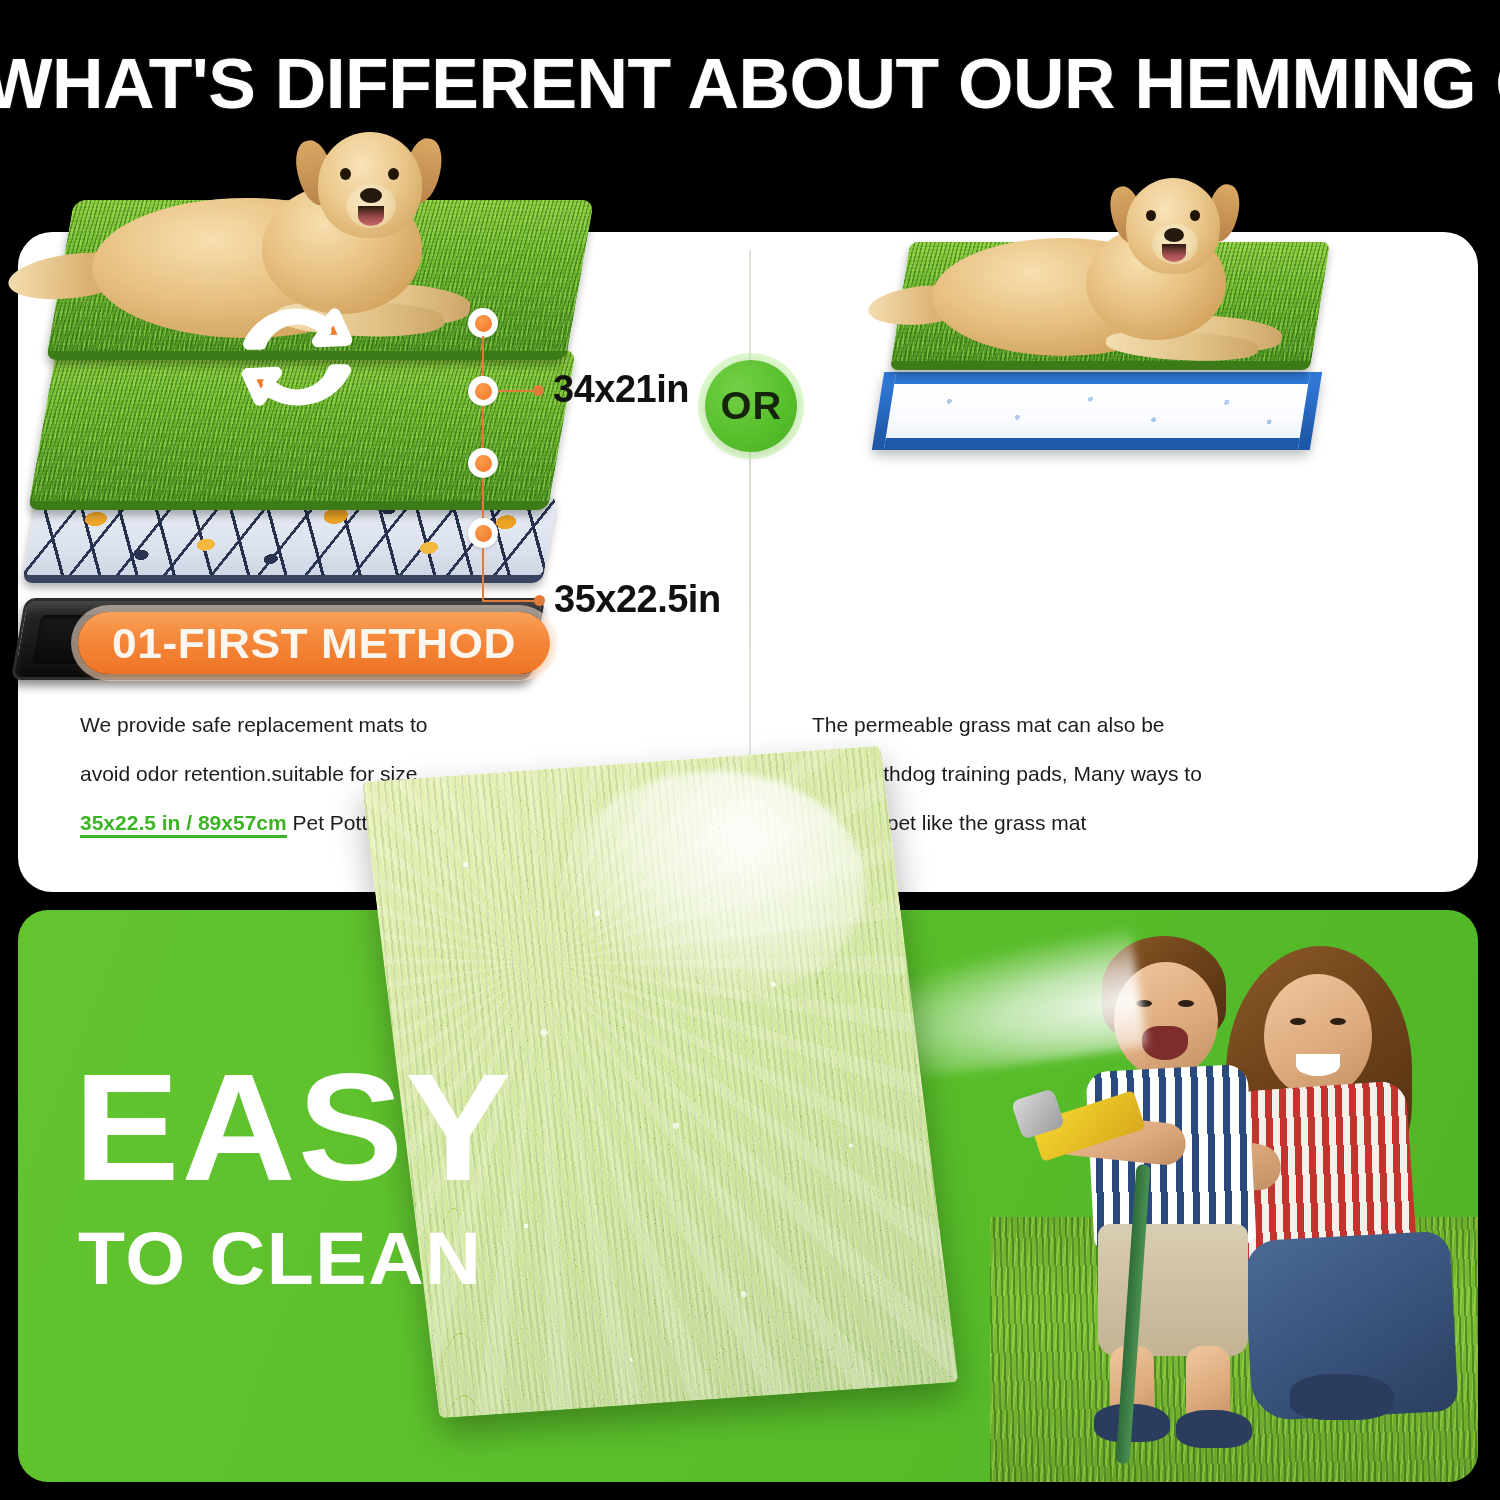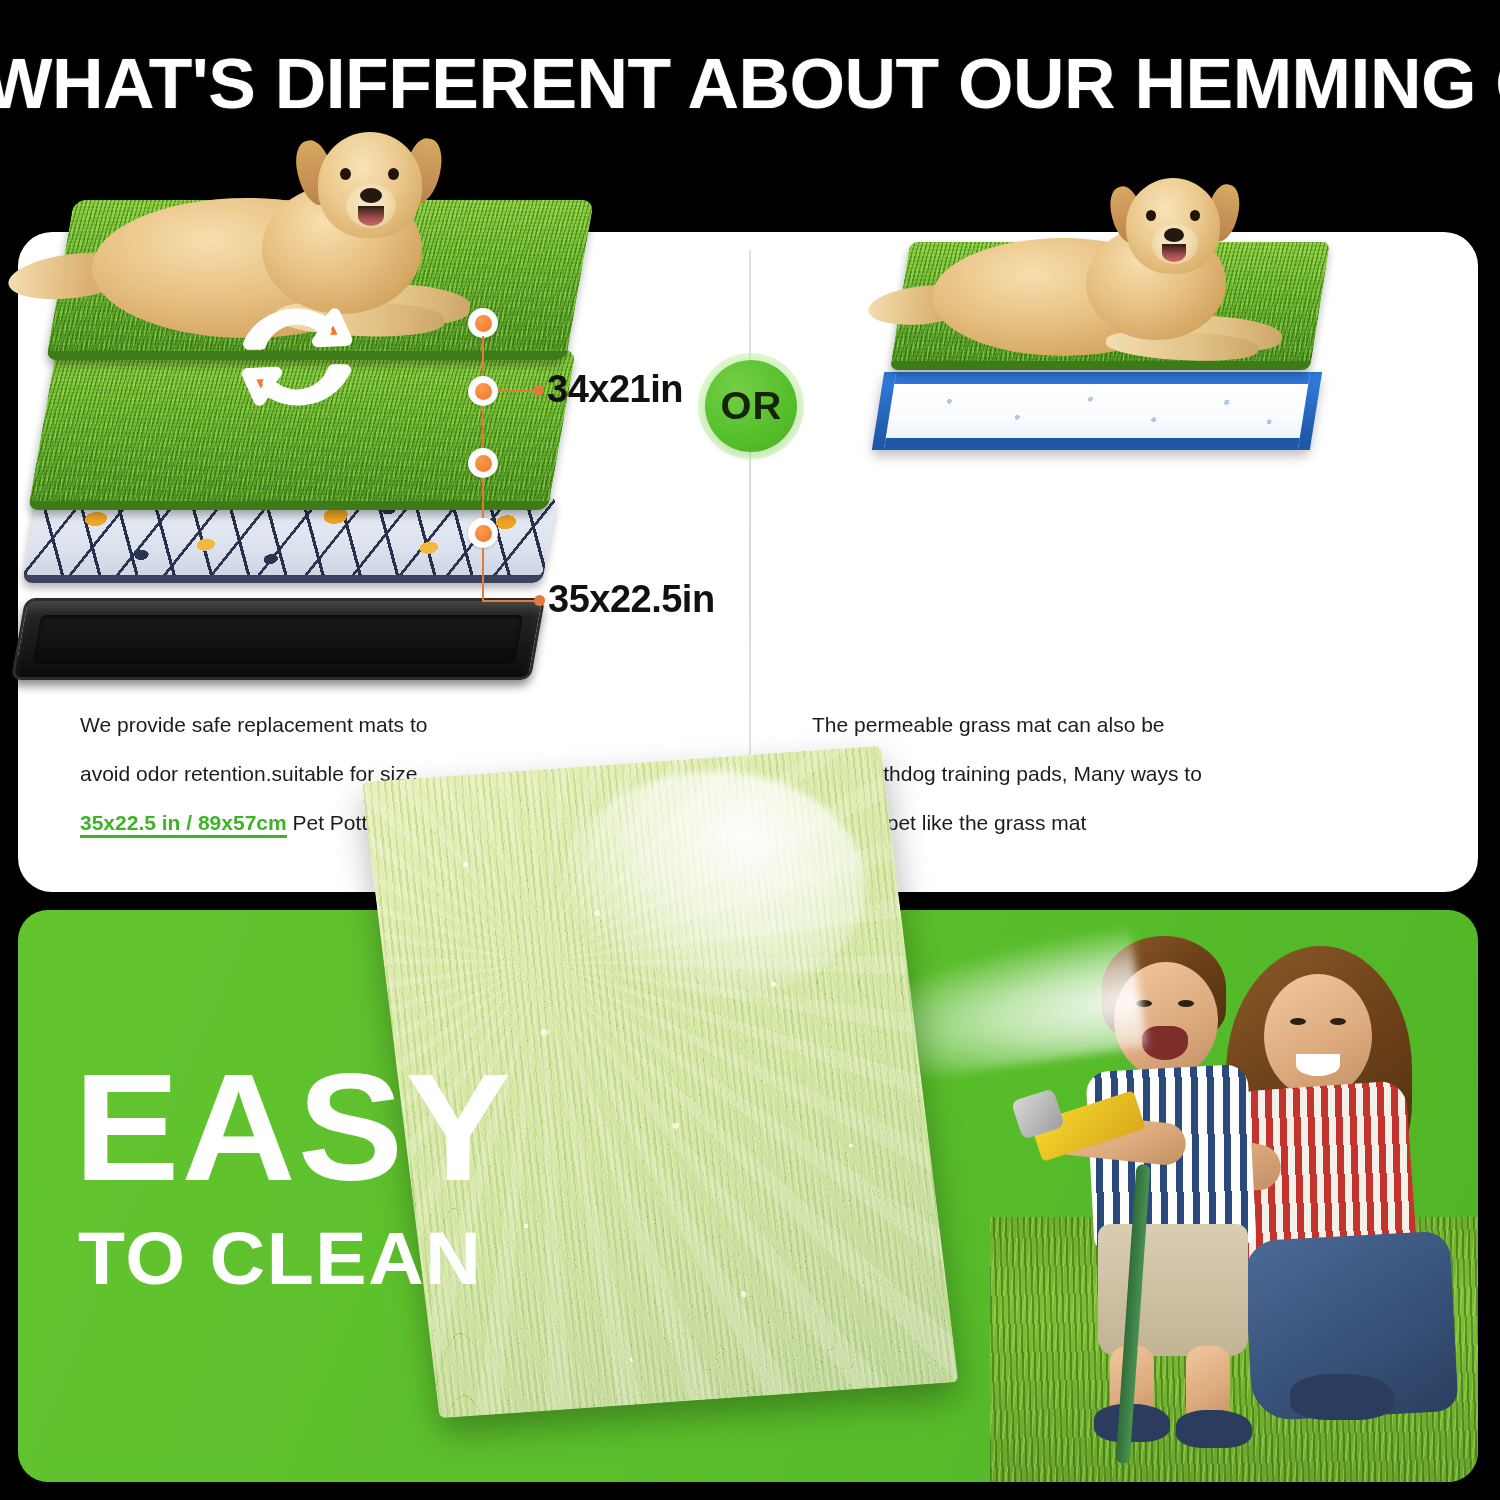--- a/index.html
+++ b/index.html
@@ -128,21 +128,21 @@
     content:""; width:17px; height:17px; border-radius:50%;
     background:radial-gradient(circle at 35% 30%,#fb9b4d,#f0762a);
   }
   .vline { position:absolute; width:2px; background:#e07b3c; }
   .hline { position:absolute; height:2px; background:#e07b3c; }
   .tipdot {
     position:absolute; width:11px; height:11px; border-radius:50%; background:#e07b3c;
   }
   .dim-label {
     position:absolute; font-weight:bold; font-size:38px; color:#111111;
-    letter-spacing:-0.5px; white-space:nowrap;
+    letter-spacing:-0.5px; white-space:nowrap;padding-left:6px;
   }
 
   
   .refresh-icon { position:absolute; left:232px; top:292px; width:130px; height:130px; }
 
   
   .pill {
     position:absolute; height:62px; padding:0 40px; border-radius:34px;
     background:linear-gradient(to bottom,#f9a259 0%,#f58a3d 38%,#ef7324 100%);
     box-shadow:0 4px 10px rgba(240,120,40,.35), 0 0 0 7px rgba(252,235,220,.55);
@@ -355,20 +355,23 @@
     <div class="dog-ear" style="left:252px; top:26px; width:30px; height:58px; transform:rotate(-14deg);"></div>
     <div class="dog-ear" style="left:348px; top:24px; width:30px; height:58px; transform:rotate(12deg);"></div>
     <div class="dog-head" style="left:266px; top:18px; width:94px; height:96px;"></div>
     <div class="dog-eye" style="left:286px; top:50px; width:10px; height:11px;"></div>
     <div class="dog-eye" style="left:330px; top:50px; width:10px; height:11px;"></div>
     <div class="dog-snout" style="left:292px; top:64px; width:46px; height:40px;"></div>
     <div class="dog-nose" style="left:304px; top:68px; width:20px; height:14px;"></div>
     <div class="dog-mouth" style="left:302px; top:84px; width:24px; height:18px;"></div>
   </div>
 
+  <div class="pill" style="left:78px; top:612px;">
+    <span>01-FIRST METHOD</span>
+  </div>
   <div class="body-copy" style="left:80px; top:700px;">We provide safe replacement mats to</div>
   <div class="body-copy" style="left:80px; top:749px;">avoid odor retention.suitable for size</div>
   <div class="body-copy" style="left:80px; top:798px;">
     <span class="hl-green">35x22.5 in / 89x57cm</span><span> Pet Potty</span>
   </div>
 
   <div class="body-copy" style="left:812px; top:700px;">The permeable grass mat can also be</div>
   <div class="body-copy" style="left:812px; top:749px;">used withdog training pads,  Many ways to</div>
   <div class="body-copy" style="left:812px; top:798px;">let your pet like the grass mat</div>
 

